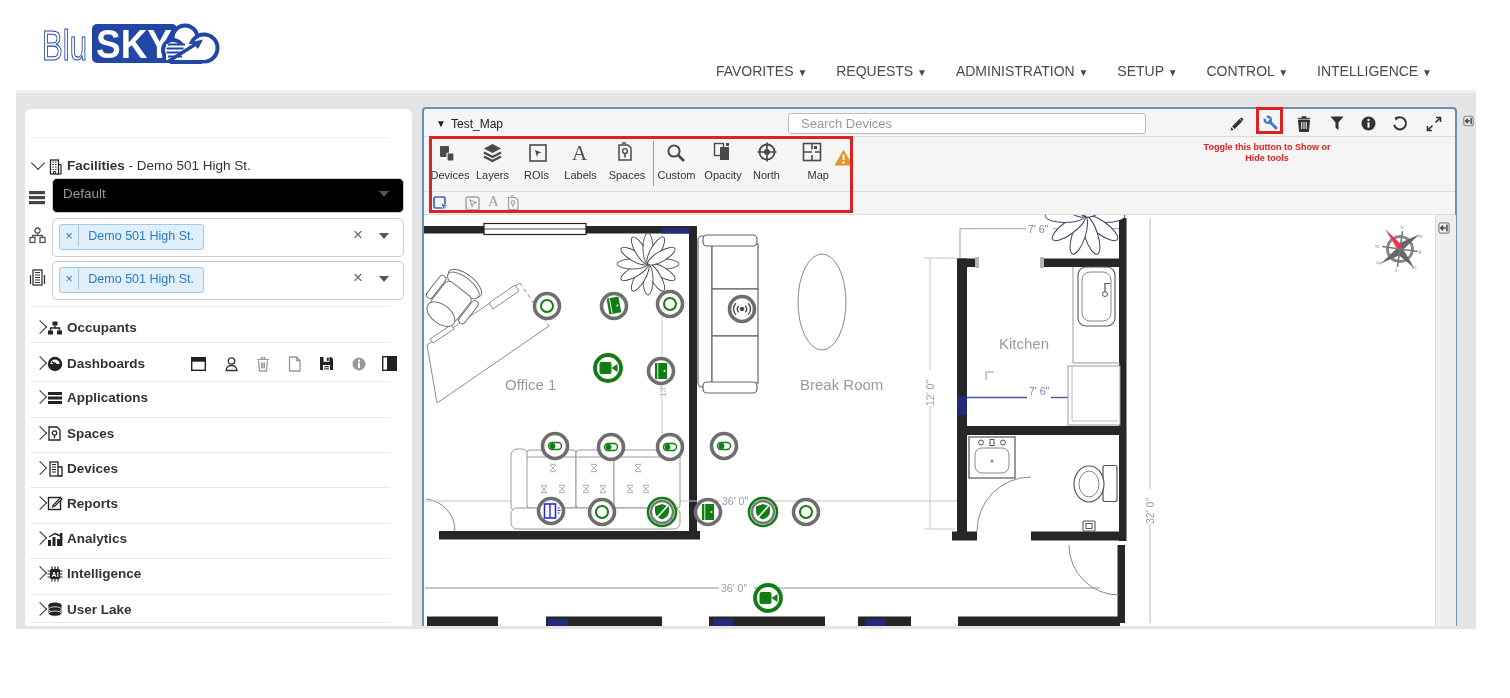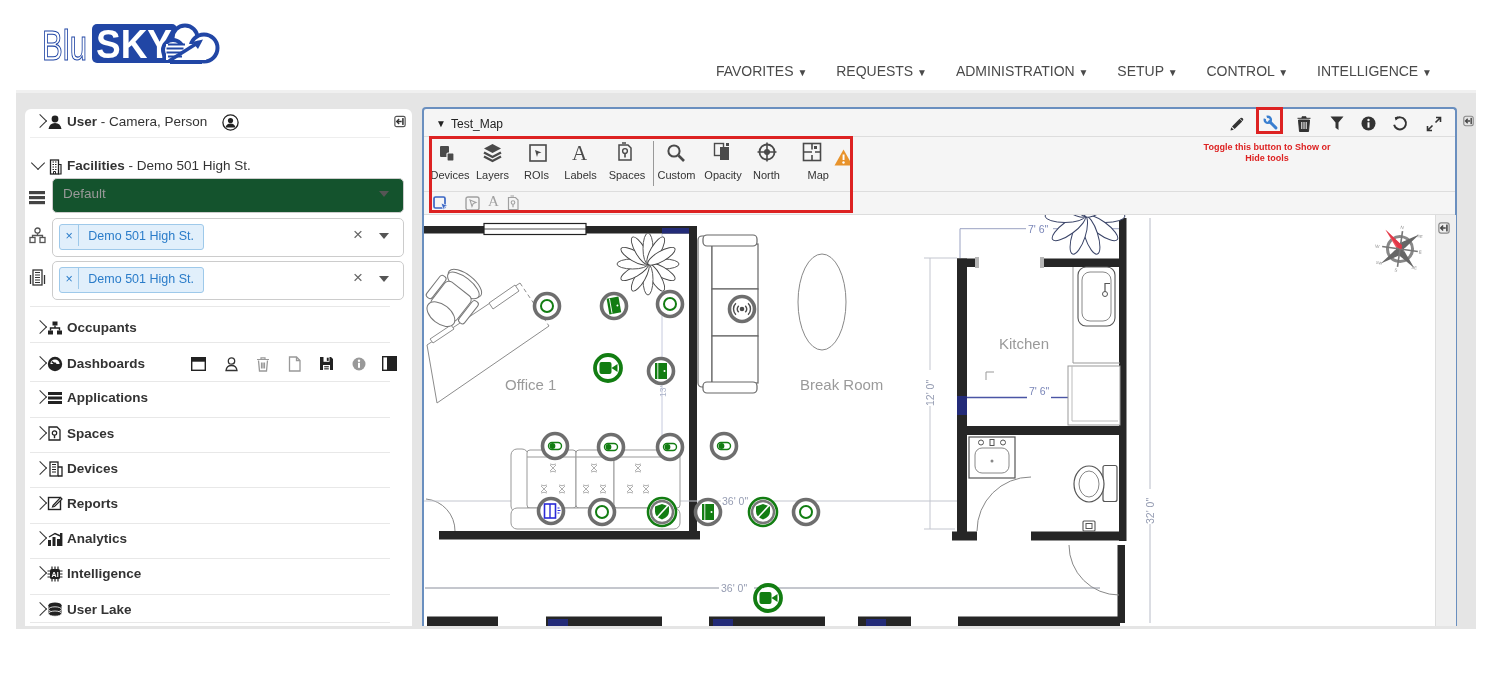--- a/index.html
+++ b/index.html
@@ -37,57 +37,39 @@
 <span style="margin-left:25px;">ADMINISTRATION <span style="font-size:10px;">▼</span></span>
 <span style="margin-left:25px;">SETUP <span style="font-size:10px;">▼</span></span>
 <span style="margin-left:25px;">CONTROL <span style="font-size:10px;">▼</span></span>
 <span style="margin-left:25px;">INTELLIGENCE <span style="font-size:10px;">▼</span></span>
 </div>
 
 <div class="abs" style="left:16px;top:90px;width:1460px;height:536px;background:#e5e5e5;border-top:3px solid #f0f0f0;"></div>
 
 <div class="abs" style="left:25px;top:109px;width:387px;height:517px;background:#fff;border-radius:6px 6px 0 0;overflow:hidden;font-size:13.5px;color:#333;">
 
-  <div class="abs" style="left:0;top:1px;width:100%;height:28px;">
-    <span class="abs" style="left:10px;top:6px;width:9px;height:9px;border-top:1.7px solid #333;border-right:1.7px solid #333;transform:rotate(45deg);"></span>
-    <svg class="abs" style="left:22px;top:4px;" width="16" height="16" viewBox="0 0 16 16">
-          <circle cx="8" cy="5" r="3.4" fill="#222"></circle>
-          <path d="M1.5 15 q1 -6 6.5 -6 q5.5 0 6.5 6 z" fill="#222"></path>
-        </svg>
-    <span class="abs" style="left:42px;top:4px;"><b>User</b> - Camera, Person</span>
-    <svg class="abs" style="left:197px;top:4px;" width="17" height="17" viewBox="0 0 17 17">
-          <circle cx="8.5" cy="8.5" r="7.6" fill="none" stroke="#222" stroke-width="1.3"></circle>
-          <circle cx="8.5" cy="6.5" r="2.6" fill="#222"></circle>
-          <path d="M3.5 13.5 q1 -4 5 -4 q4 0 5 4 z" fill="#222"></path>
-        </svg>
-    <svg class="abs" style="left:369px;top:5px;" width="12" height="13" viewBox="0 0 14 14">
-          <rect x="1" y="1" width="12" height="12" rx="2" fill="none" stroke="#555" stroke-width="1.4"></rect>
-          <path d="M3 7 h6 M6 4.2 L3.2 7 L6 9.8" stroke="#333" stroke-width="1.6" fill="none"></path>
-          <rect x="9.5" y="3" width="1.8" height="8" fill="#333"></rect>
-        </svg>
-  </div>
   <div class="abs" style="left:5px;top:28px;width:360px;border-top:1px solid #eee;"></div>
 
   <div class="abs" style="left:0;top:46px;width:100%;height:26px;padding-left:12px;">
     <span class="abs" style="left:8px;top:3px;width:9px;height:9px;border-left:1.7px solid #333;border-bottom:1.7px solid #333;transform:rotate(-45deg);"></span>
     <svg class="abs" style="left:22px;top:4px;" width="16" height="16" viewBox="0 0 16 16">
           <rect x="3.5" y="1" width="8" height="14" fill="none" stroke="#222" stroke-width="1.3"></rect>
           <path d="M11.5 5.5 h2.5 v9.5 h-2.5" fill="none" stroke="#222" stroke-width="1.2"></path>
           <path d="M5.5 3 h1.5 M8 3 h1.5 M5.5 5.5 h1.5 M8 5.5 h1.5 M5.5 8 h1.5 M8 8 h1.5 M5.5 10.5 h1.5 M8 10.5 h1.5" stroke="#222" stroke-width="1.1"></path>
           <path d="M6.5 15 v-2.5 h2 V15" fill="none" stroke="#222" stroke-width="1"></path>
         </svg>
     <span class="abs" style="left:42px;top:3px;"><b>Facilities</b> - Demo 501 High St.</span>
   </div>
 
   <svg class="abs" style="left:3px;top:81px;" width="18" height="16" viewBox="0 0 18 16">
         <rect x="1" y="1" width="16" height="3.2" fill="#444"></rect>
         <rect x="1" y="6" width="16" height="3.2" fill="#444"></rect>
         <rect x="1" y="11" width="16" height="3.2" fill="#444"></rect>
       </svg>
-  <div class="abs" style="left:27px;top:69px;width:350px;height:33px;border:1px solid #ccc;border-radius:5px;background:#14532d;">
+  <div class="abs" style="left:27px;top:69px;width:350px;height:33px;border:1px solid #ccc;border-radius:5px;background:#000000;">
     <span class="abs" style="left:10px;top:7px;color:#999;">Default</span>
     <span class="abs" style="right:14px;top:12px;width:0;height:0;border-left:5px solid transparent;border-right:5px solid transparent;border-top:6px solid #555;"></span>
   </div>
 
   <svg class="abs" style="left:4px;top:118px;" width="17" height="17" viewBox="0 0 17 17">
         <circle cx="8.5" cy="3.6" r="2.6" fill="none" stroke="#555" stroke-width="1.3"></circle>
         <rect x="1" y="10.5" width="5" height="5" fill="none" stroke="#555" stroke-width="1.3"></rect>
         <rect x="11" y="10.5" width="5" height="5" fill="none" stroke="#555" stroke-width="1.3"></rect>
         <path d="M8.5 6.2 v2.3 M3.5 10.5 v-2 h10 v2" fill="none" stroke="#555" stroke-width="1.3"></path>
       </svg>
@@ -249,20 +231,23 @@
     <span class="abs" style="left:42px;top:4px;"><b>User Lake</b></span>
   </div>
   <div class="abs" style="left:5px;top:513px;width:360px;border-top:1px solid #e8e8e8;"></div>
 </div>
 
 <div class="abs" style="left:422px;top:107px;width:1035px;height:519px;background:#f5f5f5;border:2px solid #6a8fbf;border-bottom:none;border-radius:4px 4px 0 0;box-sizing:border-box;">
 
   <span class="abs" style="left:12px;top:9px;font-size:10px;color:#222;">▼</span>
   <span class="abs" style="left:27px;top:8px;font-size:12px;color:#222;">Test_Map</span>
 
+  <div class="abs" style="left:364px;top:4px;width:356px;height:19px;border:1px solid #bbb;border-radius:3px;background:#fff;">
+    <span class="abs" style="left:12px;top:2px;font-size:13px;color:#999;">Search Devices</span>
+  </div>
 
   <svg class="abs" style="left:805px;top:7px;" width="16" height="16" viewBox="0 0 16 16">
         <path d="M1.5 14.5 L2.2 11.2 L4.8 13.8 z" fill="#333"></path>
         <path d="M3 10.4 L10.6 2.8 L13.2 5.4 L5.6 13 z" fill="#333"></path>
         <path d="M11.4 2 a1.9 1.9 0 0 1 2.6 2.6 l-0.4 0.4 L11 2.4 z" fill="#333"></path>
       </svg>
 
   <div class="abs" style="left:832px;top:-2px;width:21px;height:21px;border:3px solid #dd2222;"></div>
   <svg class="abs" style="left:839px;top:6px;" width="16" height="16" viewBox="0 0 16 16">
         <circle cx="4.8" cy="4.8" r="3.1" stroke="#3a7fd0" stroke-width="2.4" fill="none"></circle>

